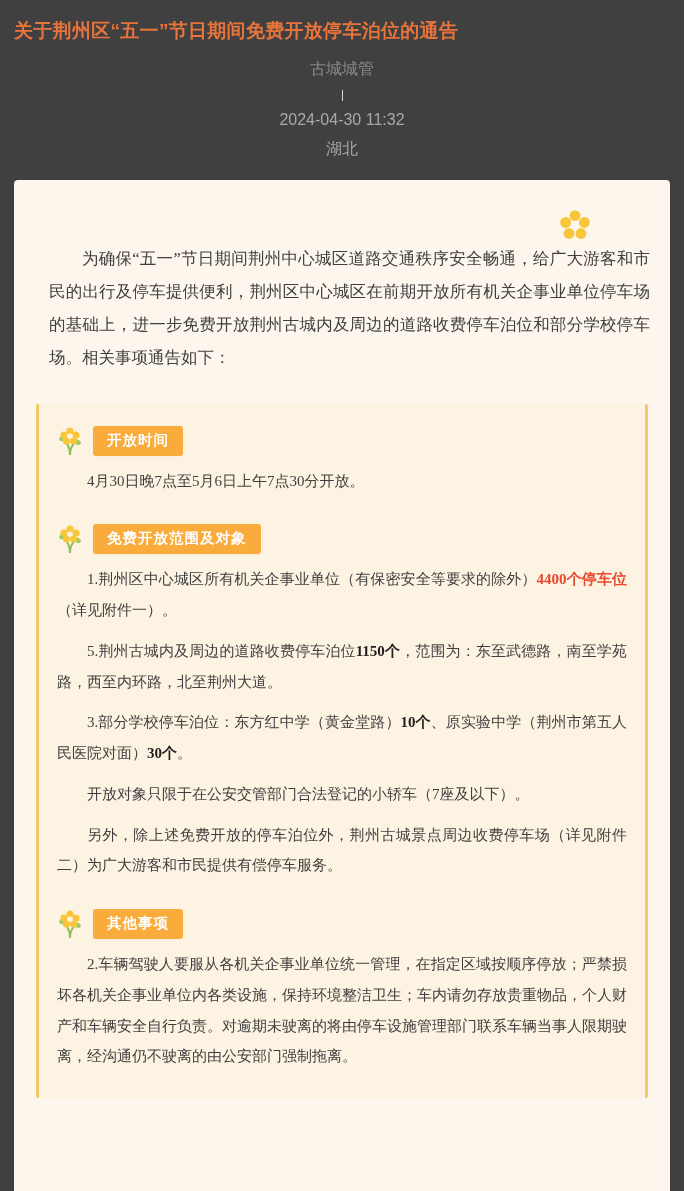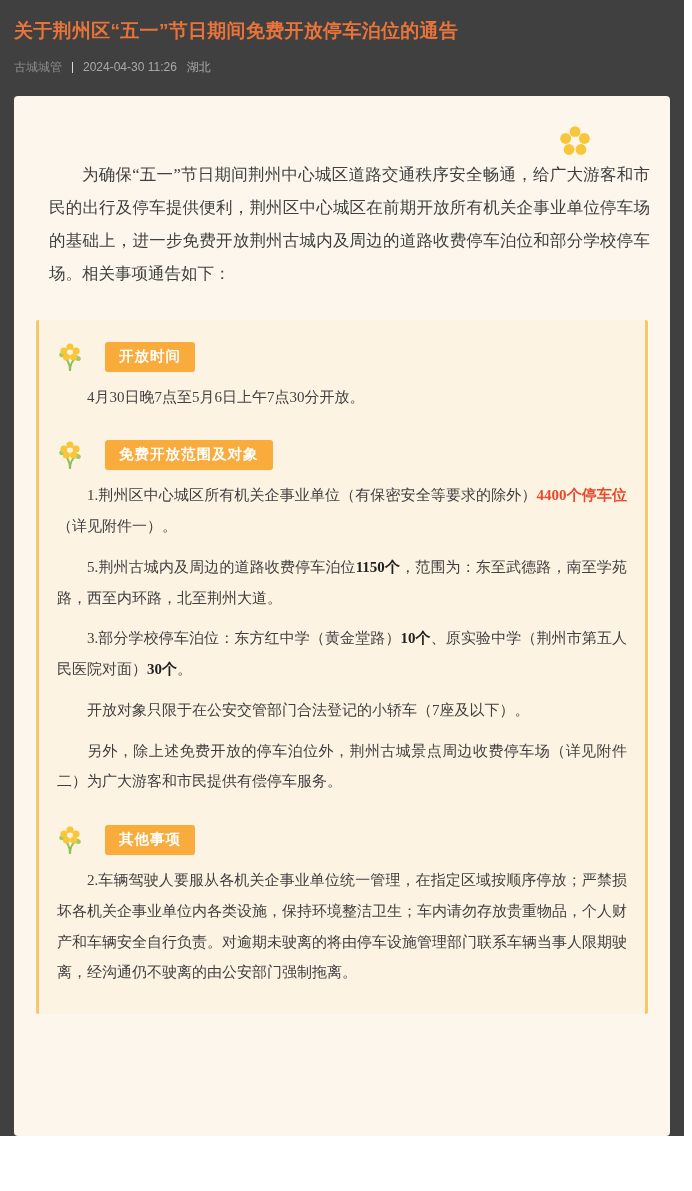--- a/index.html
+++ b/index.html
@@ -28,23 +28,24 @@
     color: #e8743b;
     line-height: 1.4;
     letter-spacing: 0.3px;
   }
   .meta {
     margin-top: 14px;
     display: flex;
     align-items: center;
     gap: 10px;
     font-family: "Liberation Sans", sans-serif;
-    font-size: 12px;
+    font-size: 16px;
     color: #9a9a9a;
     padding-bottom: 14px;
+    flex-direction: column;
   }
   .meta .author { color: #8a8a8a; }
   .meta .sep {
     display: inline-block;
     width: 1px; height: 11px;
     background: #d8d8d8;
   }
   .meta .date { color: #a8a8a8; }
   .meta .loc { color: #a8a8a8; text-align: center; }
 
@@ -76,21 +77,21 @@
     background: #fdf3e2;
     border-left: 3px solid #f5c96b;
     border-right: 3px solid #f5c96b;
     border-radius: 2px;
     padding: 18px 12px 26px 12px;
   }
 
   .sec-head {
     display: flex;
     align-items: flex-start;
-    gap: 22px;
+    gap: 10px;
     margin: 12px 0 6px 6px;
   }
   .sec-head.first { margin-top: 4px; }
   .sec-flower { width: 26px; height: 30px; flex: 0 0 26px; }
   .sec-label {
     display: inline-block;
     background: #f9ab3c;
     color: #ffffff;
     font-family: "Liberation Sans", sans-serif;
     font-weight: bold;
@@ -121,21 +122,21 @@
 </head>
 <body>
 
 <div class="page">
 
   <div class="header">
     <div class="title">关于荆州区“五一”节日期间免费开放停车泊位的通告</div>
     <div class="meta">
       <span class="author">古城城管</span>
       <span class="sep"></span>
-      <span class="date">2024-04-30 11:26</span>
+      <span class="date">2024-04-30 11:32</span>
       <span class="loc">湖北</span>
     </div>
   </div>
 
   <div class="body-card">
 
     <span class="flower-top">
       <svg viewBox="0 0 40 40" width="34" height="34" aria-hidden="true">
         <g fill="#f8c63a">
           <ellipse cx="20" cy="9" rx="6.4" ry="6.4"></ellipse>

